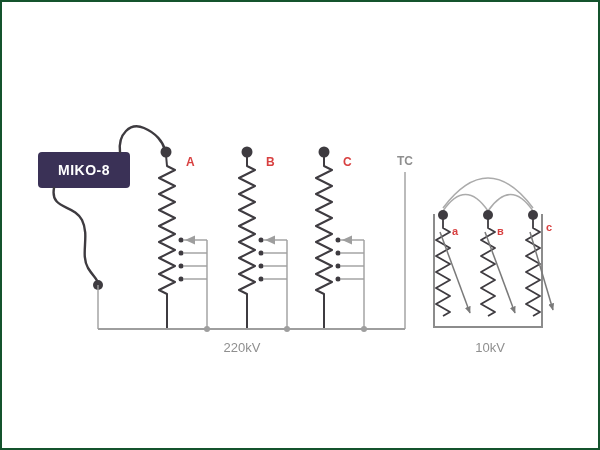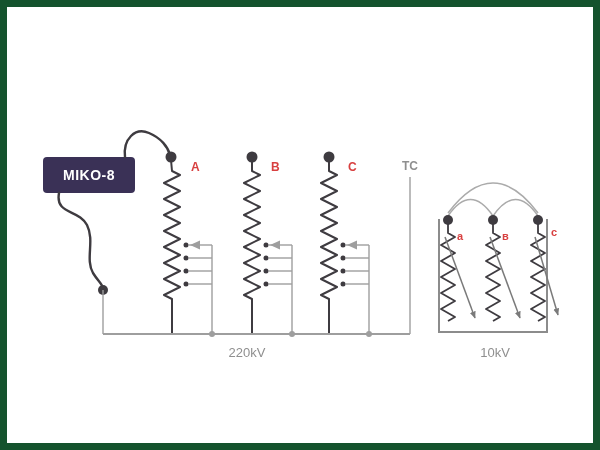--- a/index.html
+++ b/index.html
@@ -1,18 +1,18 @@
 <!DOCTYPE html>
 <html style="--ink: #3e3b40; --line_gray: #9e9e9e; --red: #d84040; --device_box: #3a3156; --label_gray: #8f8f8f;"><head>
 <meta charset="utf-8">
 <style>
   html, body { margin: 0; padding: 0; background: #ffffff; }
   .stage {
     width: 600px; height: 450px; box-sizing: border-box;
-    background: #ffffff; border: 7px solid #14532d;
+    background: #ffffff; border: 2px solid #14532d;
     position: relative; overflow: hidden;
     font-family: "Liberation Sans", sans-serif;
   }
   svg { display: block; }
   svg text { font-family: "Liberation Sans", sans-serif; }
 
   .coil    { stroke: var(--ink); stroke-width: 2; fill: none; stroke-linejoin: round; }
   .cable   { stroke: var(--ink); stroke-width: 2.4; fill: none; stroke-linecap: round; }
   .dot     { fill: var(--ink); }
   .gline   { stroke: var(--line_gray); stroke-width: 1.4; fill: none; }

